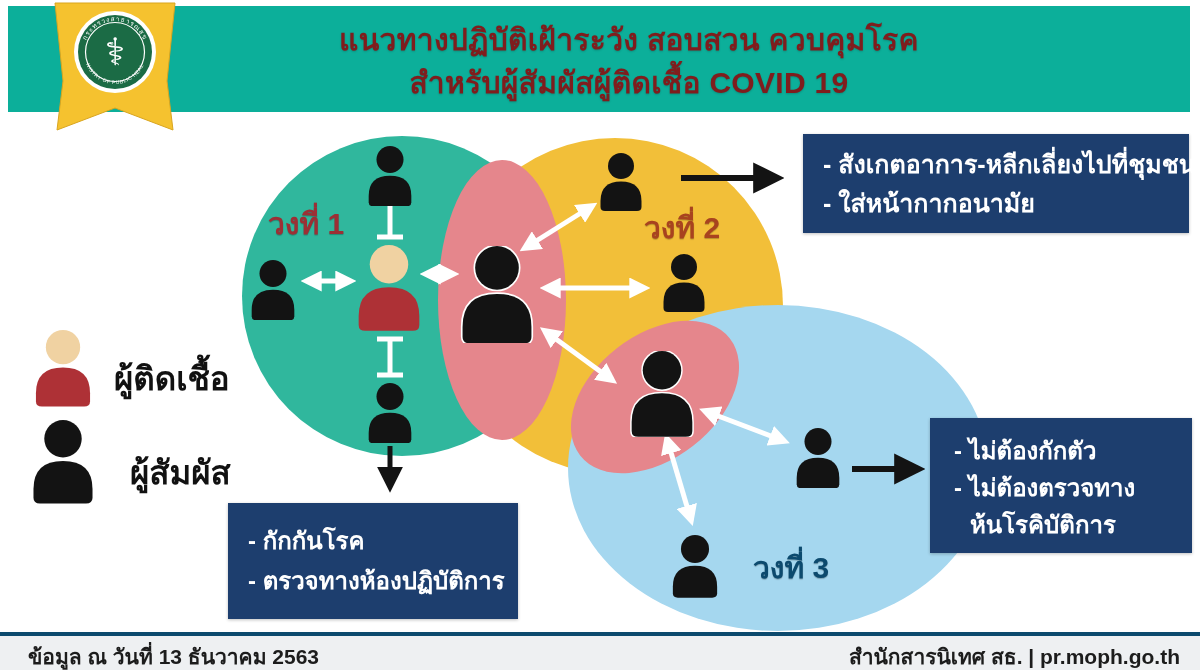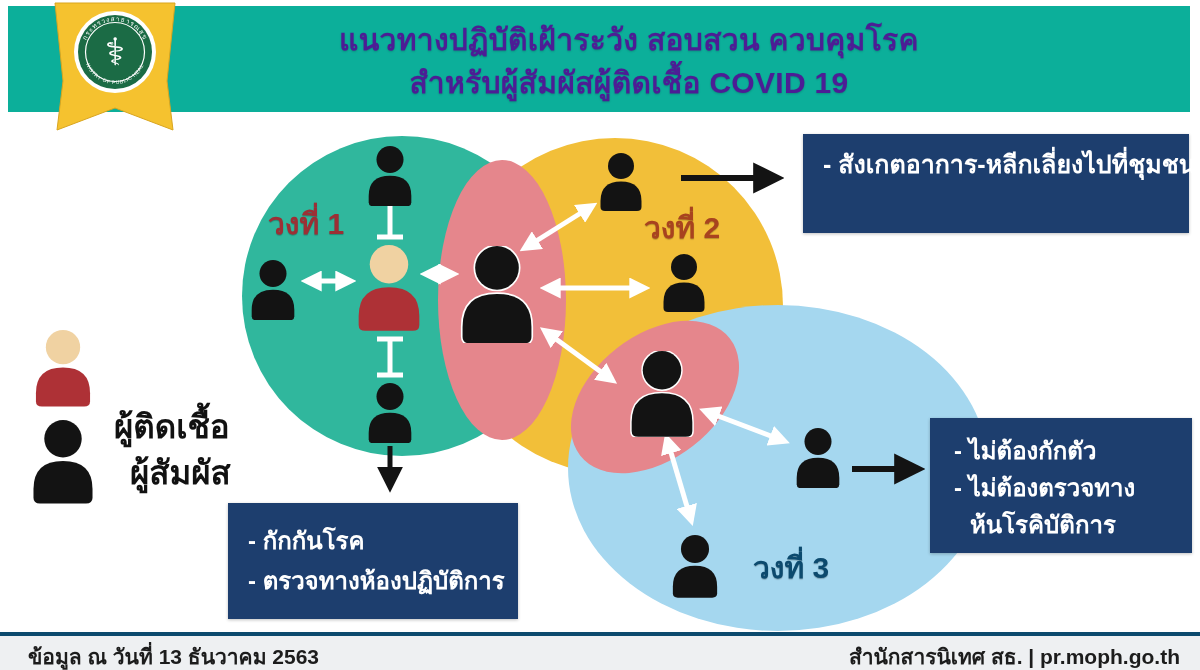--- a/index.html
+++ b/index.html
@@ -2,21 +2,21 @@
 <html><head>
 <meta charset="utf-8">
 <style>
   html,body{margin:0;padding:0;background:#fff;}
   .stage{
     position:relative;width:1200px;height:670px;overflow:hidden;background:#ffffff;
     font-family:"Liberation Sans","DejaVu Sans",sans-serif;
   }
   
   .header{position:absolute;left:8px;top:6px;width:1182px;height:106px;background:#0caf9a;z-index:1;}
-  .title{position:absolute;left:70px;right:10px;top:12px;text-align:center;color:#4c1d95;font-weight:bold;
+  .title{position:absolute;left:70px;right:10px;top:12px;text-align:center;color:#7f1d1d;font-weight:bold;
          font-size:30px;line-height:43px;letter-spacing:.3px;text-shadow:0 1px 2px rgba(0,0,0,.18);}
   .logo{position:absolute;left:48px;top:0;width:134px;height:136px;z-index:8;}
   
   .circle,.overlap{position:absolute;border-radius:50%;}
   .c2{left:447px;top:138px;width:336px;height:336px;background:#f2bf39;z-index:1;}
   .c3{left:568px;top:305px;width:420px;height:326px;background:#a5d7ef;z-index:2;}
   .c1{left:242px;top:136px;width:320px;height:320px;background:#30b79d;z-index:3;}
   .o1{left:438px;top:160px;width:128px;height:280px;background:#e5868c;z-index:4;}
   .o2{left:560px;top:335px;width:190px;height:124px;background:#e5868c;transform:rotate(-38deg);z-index:4;}
   
@@ -34,21 +34,21 @@
   
   .box{position:absolute;background:#1d3e6e;color:#fff;font-weight:bold;z-index:7;
        box-shadow:0 1px 3px rgba(0,0,0,.25);}
   .box .ln{white-space:nowrap;}
   .bx2{left:803px;top:134px;width:386px;height:99px;font-size:25px;line-height:39px;padding:11px 0 16px 20px;box-sizing:border-box;}
   .bx1{left:228px;top:503px;width:290px;height:116px;font-size:24px;line-height:40px;padding:18px 0 0 20px;box-sizing:border-box;}
   .bx3{left:930px;top:418px;width:262px;height:135px;font-size:24px;line-height:37px;padding:14px 0 0 24px;box-sizing:border-box;}
   .bx3 .indent{padding-left:16px;}
   
   .legend-label{position:absolute;z-index:6;font-weight:bold;font-size:33px;color:#111;}
-  .lg1{left:114px;top:352px;margin-top:48px;}
+  .lg1{left:114px;top:352px;}
   .lg2{left:130px;top:446px;}
   
   .footer{position:absolute;left:0;bottom:0;width:1200px;height:34px;background:#eef0f2;border-top:4px solid #0c4a6e;z-index:9;}
   .footer .f-left{position:absolute;left:28px;top:4px;font-size:21px;font-weight:bold;color:#1c1c1c;}
   .footer .f-right{position:absolute;right:20px;top:4px;font-size:21px;font-weight:bold;color:#1c1c1c;}
 </style>
 </head>
 <body>
 
 <div class="stage">
@@ -154,20 +154,21 @@
     <circle cx="50" cy="26" r="26"></circle>
       <path d="M9 96 Q9 57 50 57 Q91 57 91 96 L91 108 Q91 116 82 116 L18 116 Q9 116 9 108 Z"></path>
   </svg>
 
   <div class="ring-label rl1">วงที่ 1</div>
   <div class="ring-label rl2">วงที่ 2</div>
   <div class="ring-label rl3">วงที่ 3</div>
 
   <div class="box bx2">
     <div class="ln">- สังเกตอาการ-หลีกเลี่ยงไปที่ชุมชน</div>
+    <div class="ln">- ใส่หน้ากากอนามัย</div>
   </div>
   <div class="box bx1">
     <div class="ln">- กักกันโรค</div>
     <div class="ln">- ตรวจทางห้องปฏิบัติการ</div>
   </div>
   <div class="box bx3">
     <div class="ln">- ไม่ต้องกักตัว</div>
     <div class="ln">- ไม่ต้องตรวจทาง</div>
     <div class="ln indent">ห้นโรคิบัติการ</div>
   </div>

